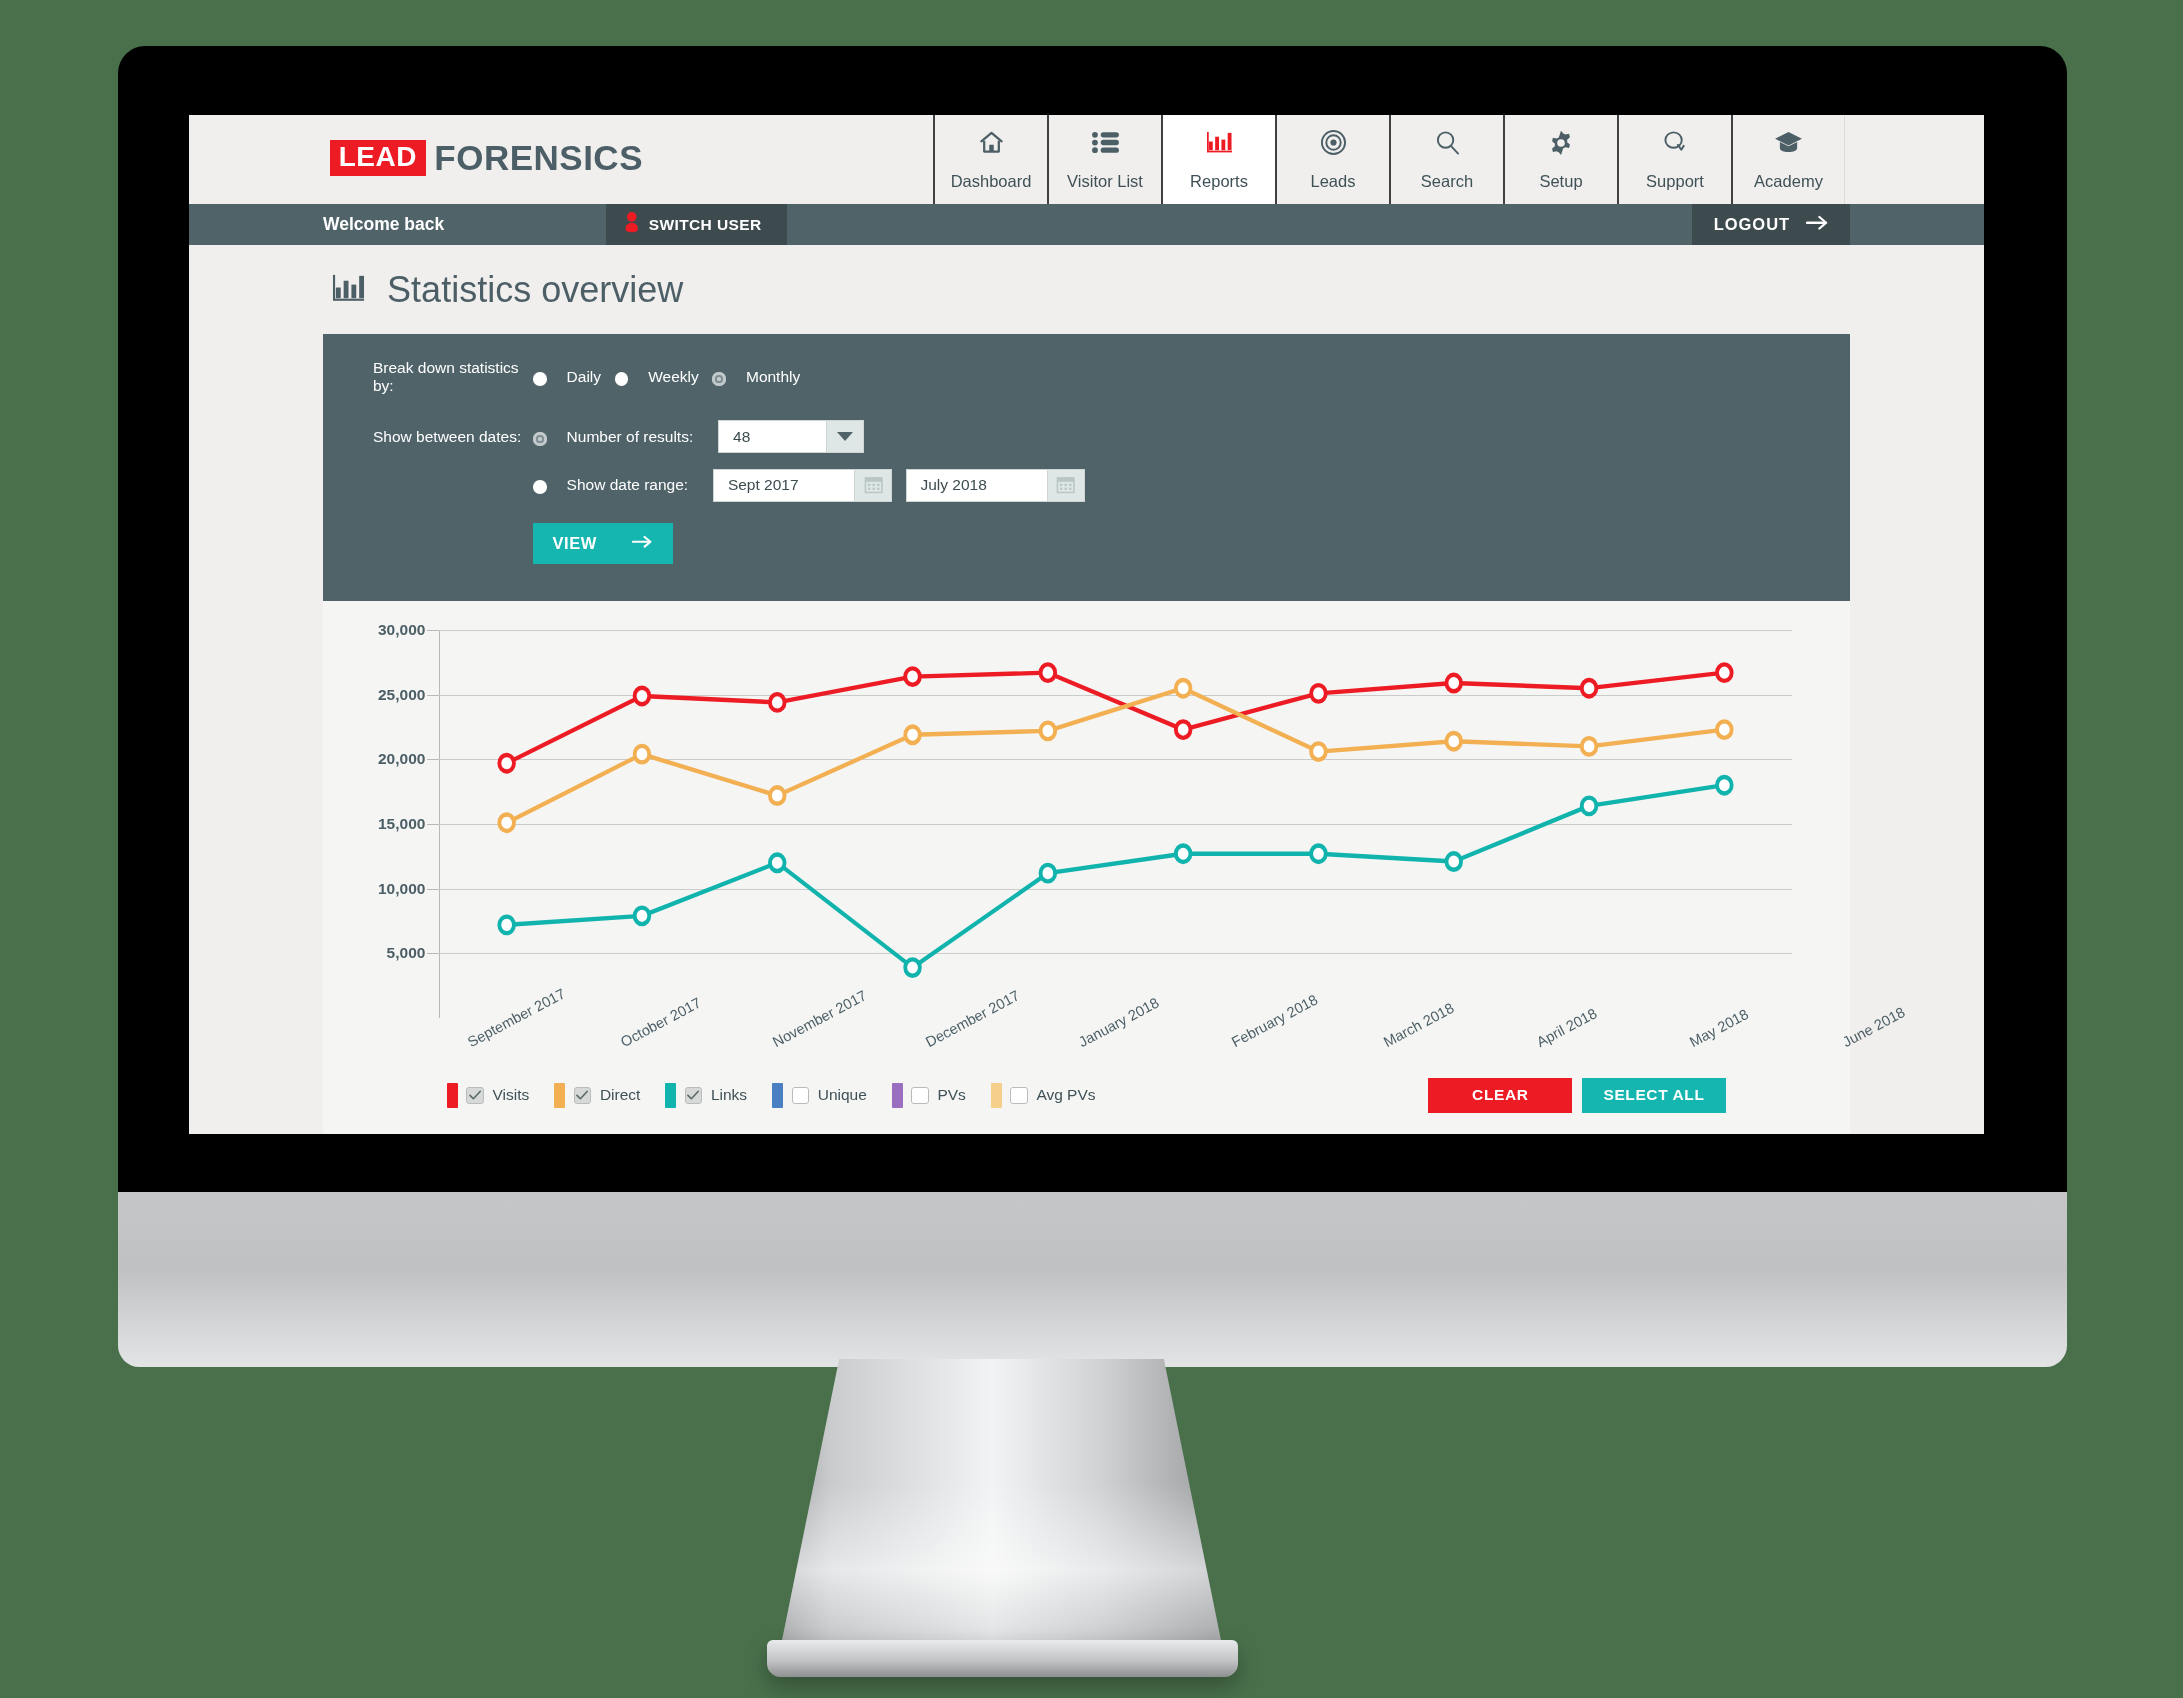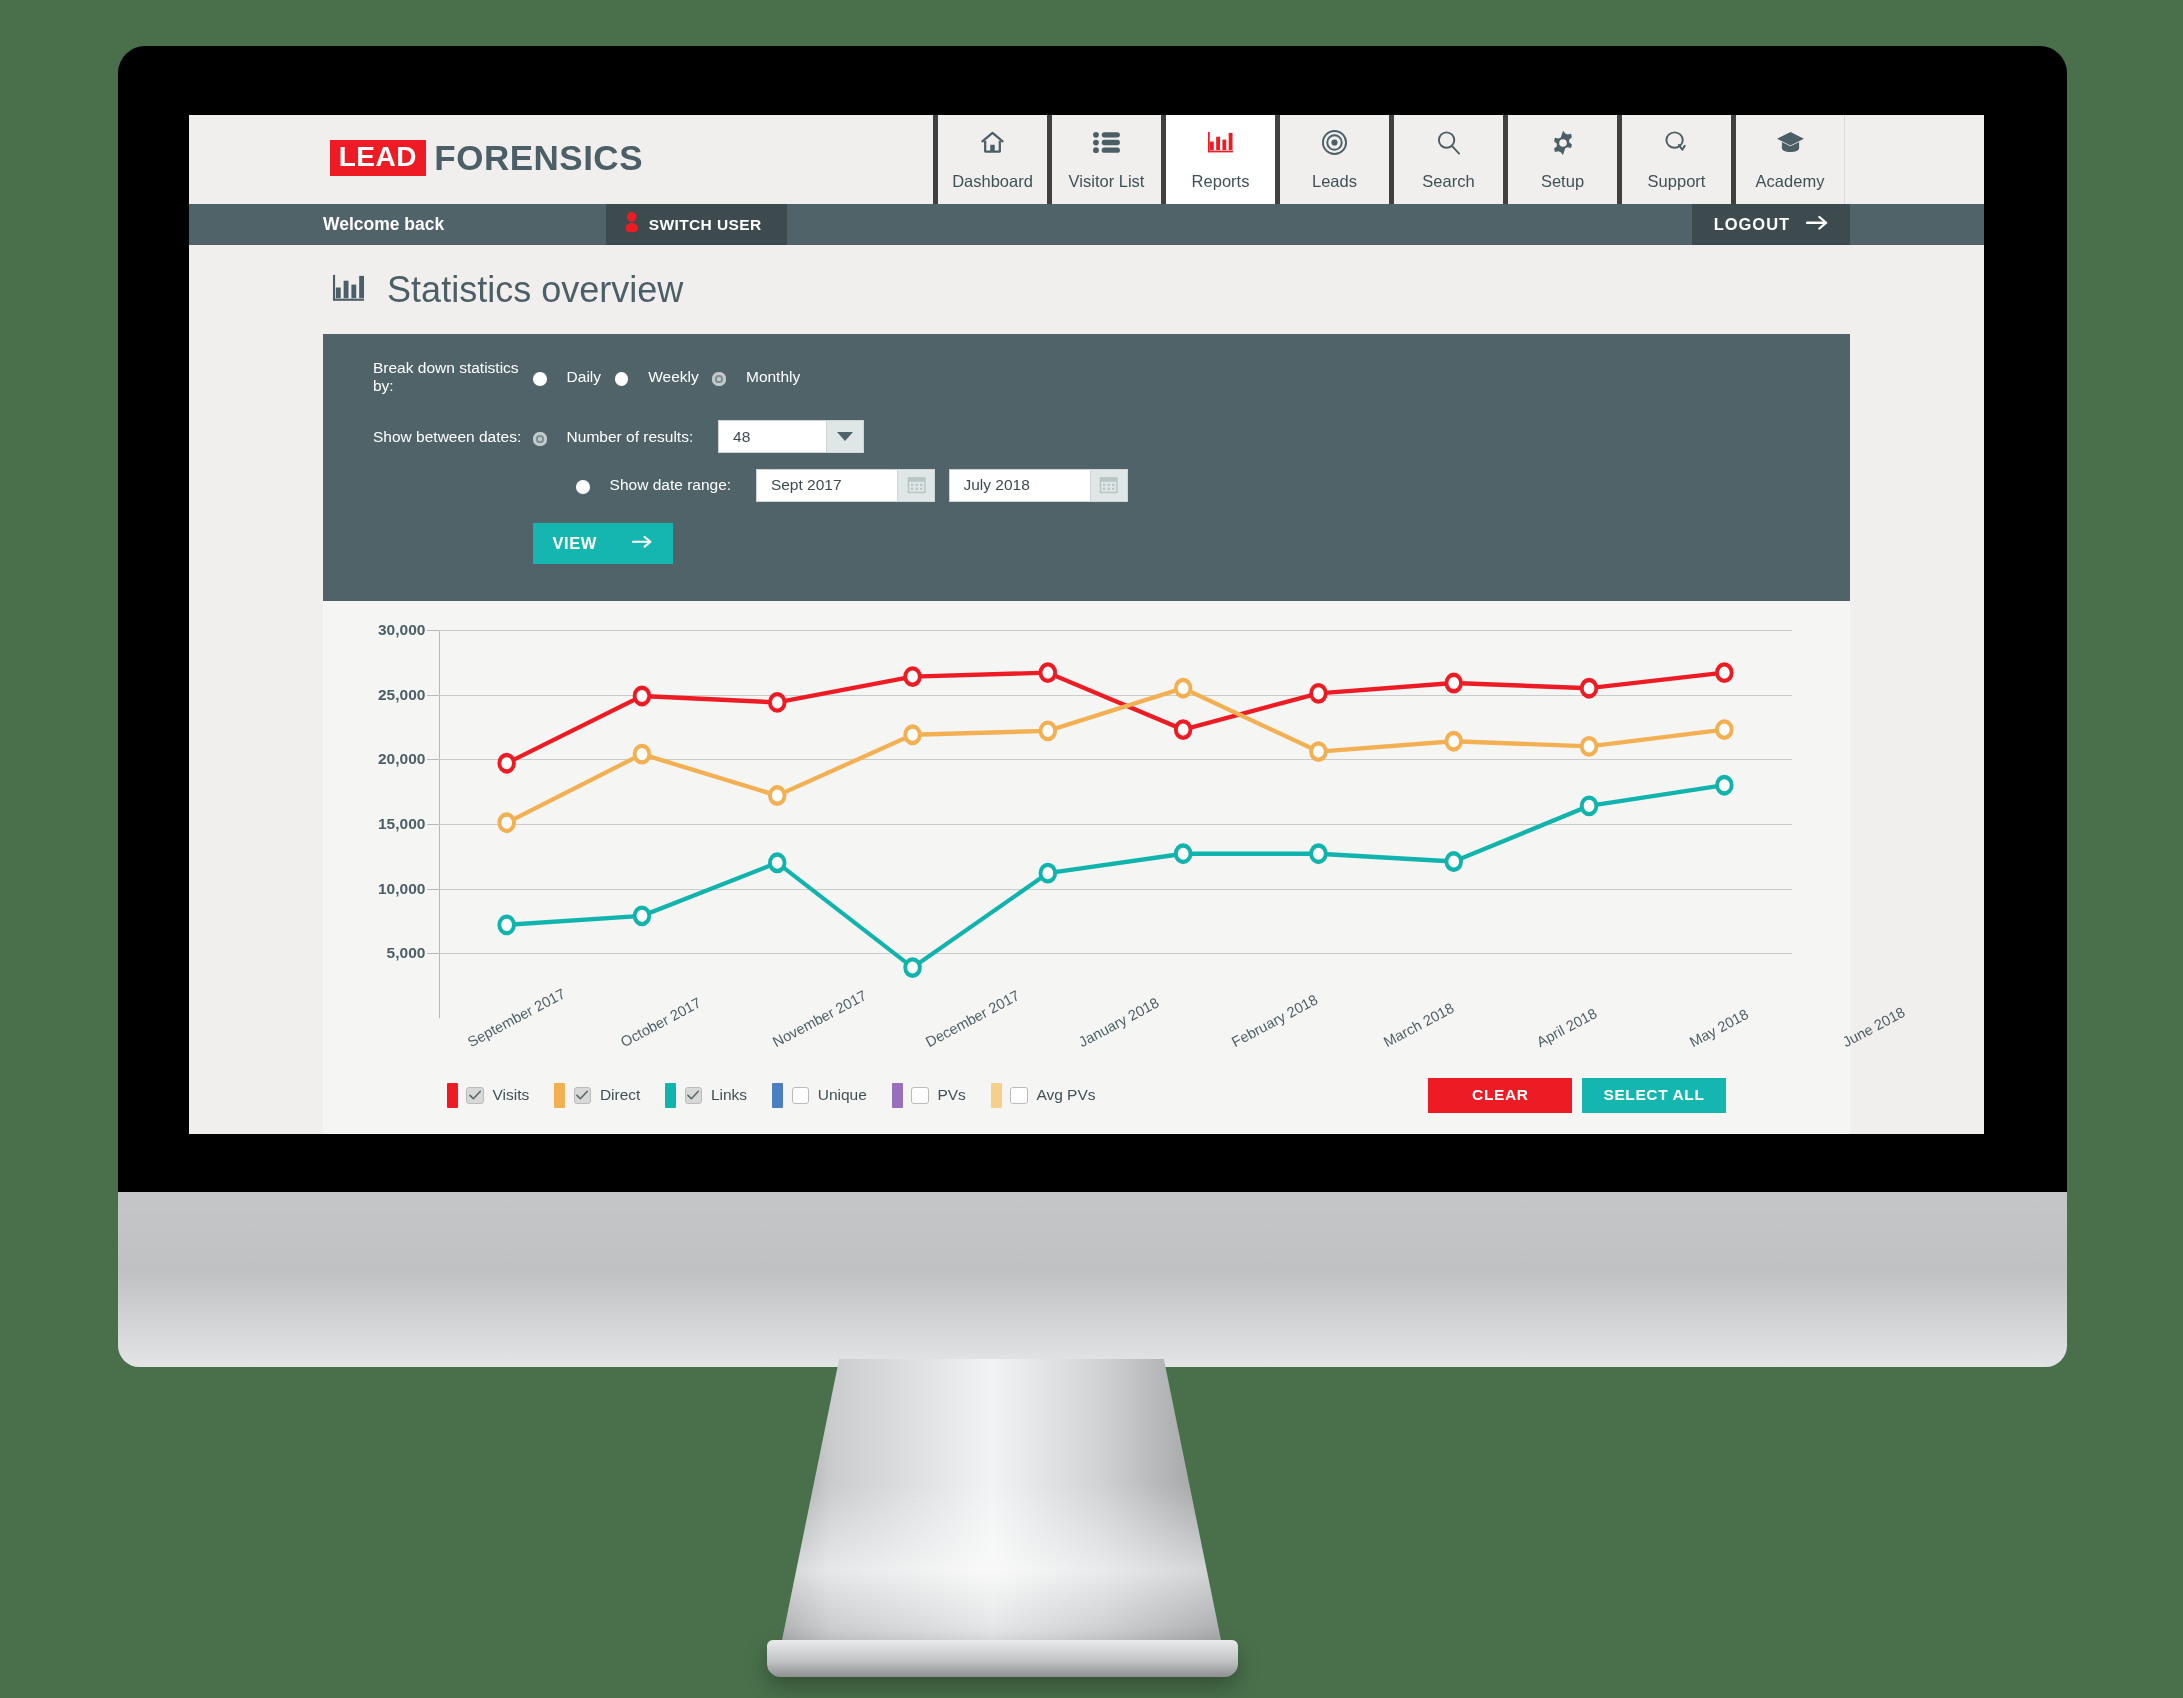--- a/index.html
+++ b/index.html
@@ -72,21 +72,21 @@
     color: #4c5f66; font-weight: 700; font-size: 35px;
     letter-spacing: 0.5px; margin-left: 8.7px; line-height: 1;
   }
 
   #nav { position:absolute; right: 139px; top: 0; height: 89px; display: flex; }
   .nav-item {
     width: 114px; height: 89px;
     display: flex; flex-direction: column;
     align-items: center; justify-content: center;
     gap: 15px;
-    border-left: 5px solid #404040;
+    border-left: 2px solid #404040;
     cursor: pointer;
   }
   .nav-item:last-child { border-right: 1px solid #dddbd8; }
   .nav-item.active { background: #fff; }
   .nav-item .nav-label { font-size: 16.5px; color: #3f5157; }
   .nav-item.active .nav-label { color: #3f5157; }
   .nav-icon { height: 29px; display:flex; align-items:center; justify-content:center; }
   .nav-icon svg { display:block; }
 
   
@@ -386,21 +386,21 @@
           <span class="radio-label sub">Number of results:</span>
         </span>
         <span class="field-white" style="width:109px;">48</span>
         <span class="field-btn">
           <span class="caret"></span>
         </span>
       </div>
 
       <div class="filter-row" style="margin-top:13.6px;">
         <span class="filter-label"></span>
-        <span class="radio-opt" style="margin-right:11.6px;margin-left:43px;">
+        <span class="radio-opt" style="margin-right:11.6px;">
           <span class="radio-dot"></span>
           <span class="radio-label sub">Show date range:</span>
         </span>
         <span class="field-white" style="width:142px;">Sept 2017</span>
         <span class="field-btn">
           <svg width="19.4" height="19.4" viewBox="0 0 20 20">
             <rect x="1.5" y="3" width="17" height="15" fill="none" stroke="#b9c6c6" stroke-width="1.6"></rect>
             <rect x="1.5" y="3" width="17" height="4" fill="#b9c6c6"></rect>
             <rect x="4" y="9" width="2.6" height="2.3" fill="#b9c6c6"></rect>
             <rect x="8.7" y="9" width="2.6" height="2.3" fill="#b9c6c6"></rect>

